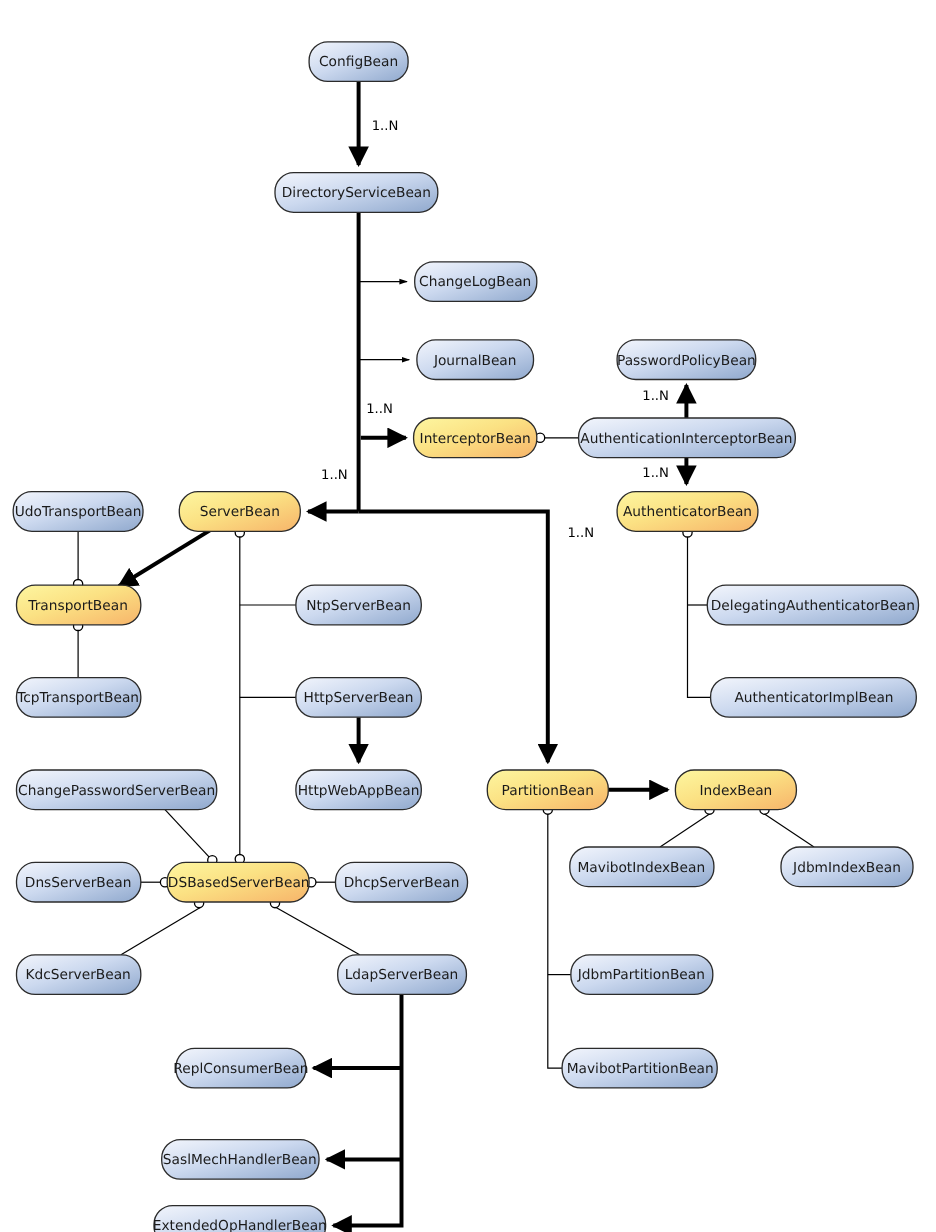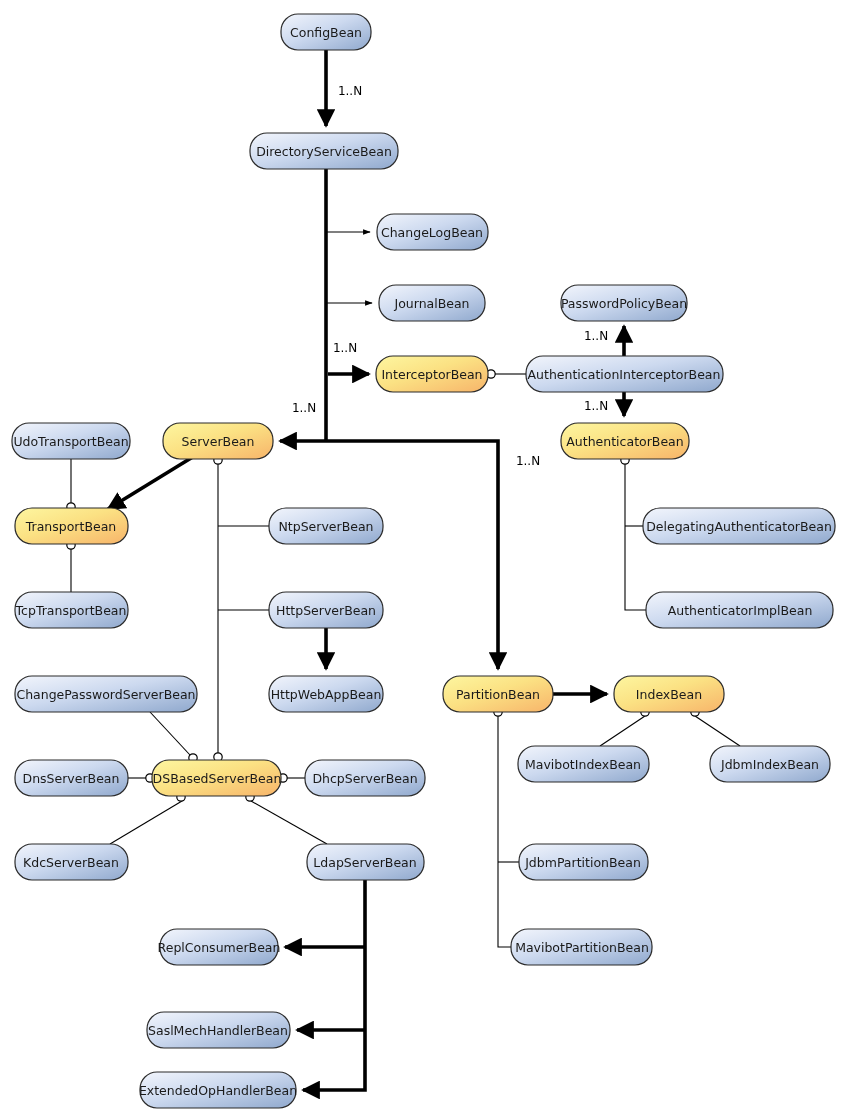--- a/index.html
+++ b/index.html
@@ -10,20 +10,21 @@
   body {
     width: 851px;
     height: 1120px;
     font-family: "DejaVu Sans", sans-serif;
     overflow: hidden;
   }
   #diagram-root {
     position: relative;
     width: 851px;
     height: 1032px;
+    margin-top: 24px;
   }
   svg#uml-canvas {
     display: block;
     width: 851px;
     height: 1120px;
   }
   .node-label {
     font-family: "DejaVu Sans", sans-serif;
     font-size: 12.5px;
     fill: #1a1a1a;

